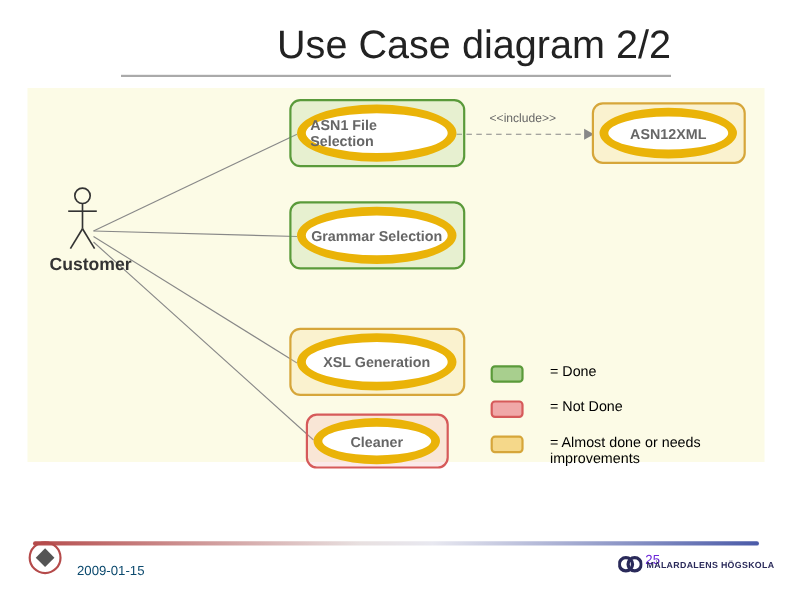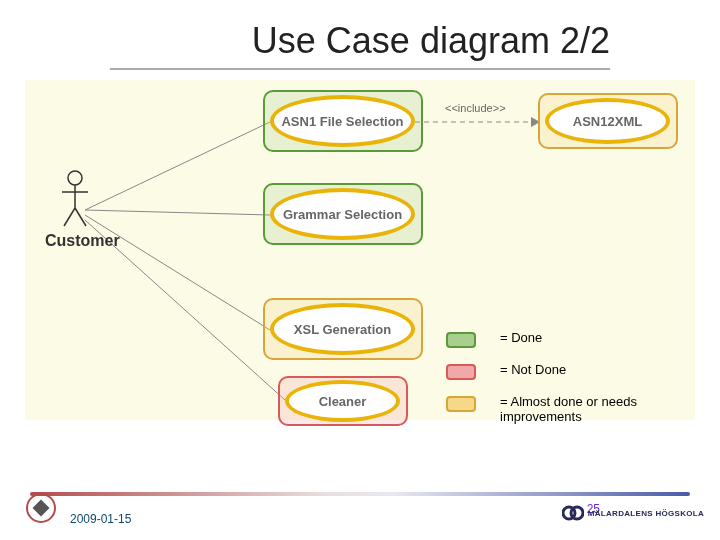--- a/index.html
+++ b/index.html
@@ -3,21 +3,21 @@
 <meta charset="utf-8">
 <style>
   * { box-sizing: border-box; margin: 0; padding: 0; }
   html, body { width: 720px; height: 540px; font-family: Arial, sans-serif; background: #fff; }
   .slide { position: relative; width: 720px; height: 540px; }
   .title { position: absolute; top: 20px; left: 0; right: 0; text-align: right; font-size: 36px; color: #222; border-bottom: 2px solid #aaa; padding-bottom: 6px; width: 500px; margin: 0 auto; }
   .diagram-area { position: absolute; top: 80px; left: 25px; width: 670px; height: 340px; background: #fcfbe6; }
   .actor { position: absolute; left: 20px; top: 90px; width: 60px; }
   .actor svg { display: block; margin: 0 auto; }
   .actor-label { text-align: center; font-size: 16px; font-weight: bold; color: #333; margin-top: 2px; }
-  .usecase { position: absolute; border: 4px solid #eab308; border-radius: 50%; background: #fff; display: flex; align-items: center; justify-content: center; text-align: left; font-size: 13px; font-weight: bold; color: #666; padding: 4px; }
+  .usecase { position: absolute; border: 8px solid #eab308; border-radius: 50%; background: #fff; display: flex; align-items: center; justify-content: center; text-align: left; font-size: 13px; font-weight: bold; color: #666; padding: 4px; }
   .status-outline { position: absolute; border-radius: 10px; border-width: 2px; border-style: solid; }
   .connector { position: absolute; width: 100%; height: 100%; top: 0; left: 0; pointer-events: none; }
   .legend { position: absolute; right: 40px; top: 330px; font-size: 13px; }
   .legend-row { display: flex; align-items: flex-start; margin-bottom: 14px; gap: 24px; }
   .legend-swatch { width: 30px; height: 16px; border-radius: 4px; border-width: 2px; border-style: solid; flex: 0 0 30px; margin-top: 2px; }
   .legend-text { max-width: 180px; }
   .footer { position: absolute; bottom: 8px; left: 0; right: 0; height: 40px; }
   .footer-line { position: absolute; top: 0; left: 30px; right: 30px; height: 4px; background: linear-gradient(to right, #b54b4b 0%, #e8e0e0 45%, #e8e8f0 55%, #4a5aa8 100%); border-radius: 2px; }
   .footer-date { position: absolute; left: 70px; bottom: 6px; font-size: 12px; color: #0c4a6e; }
   .footer-page { position: absolute; right: 120px; bottom: 16px; font-size: 12px; color: #6d28d9; }

